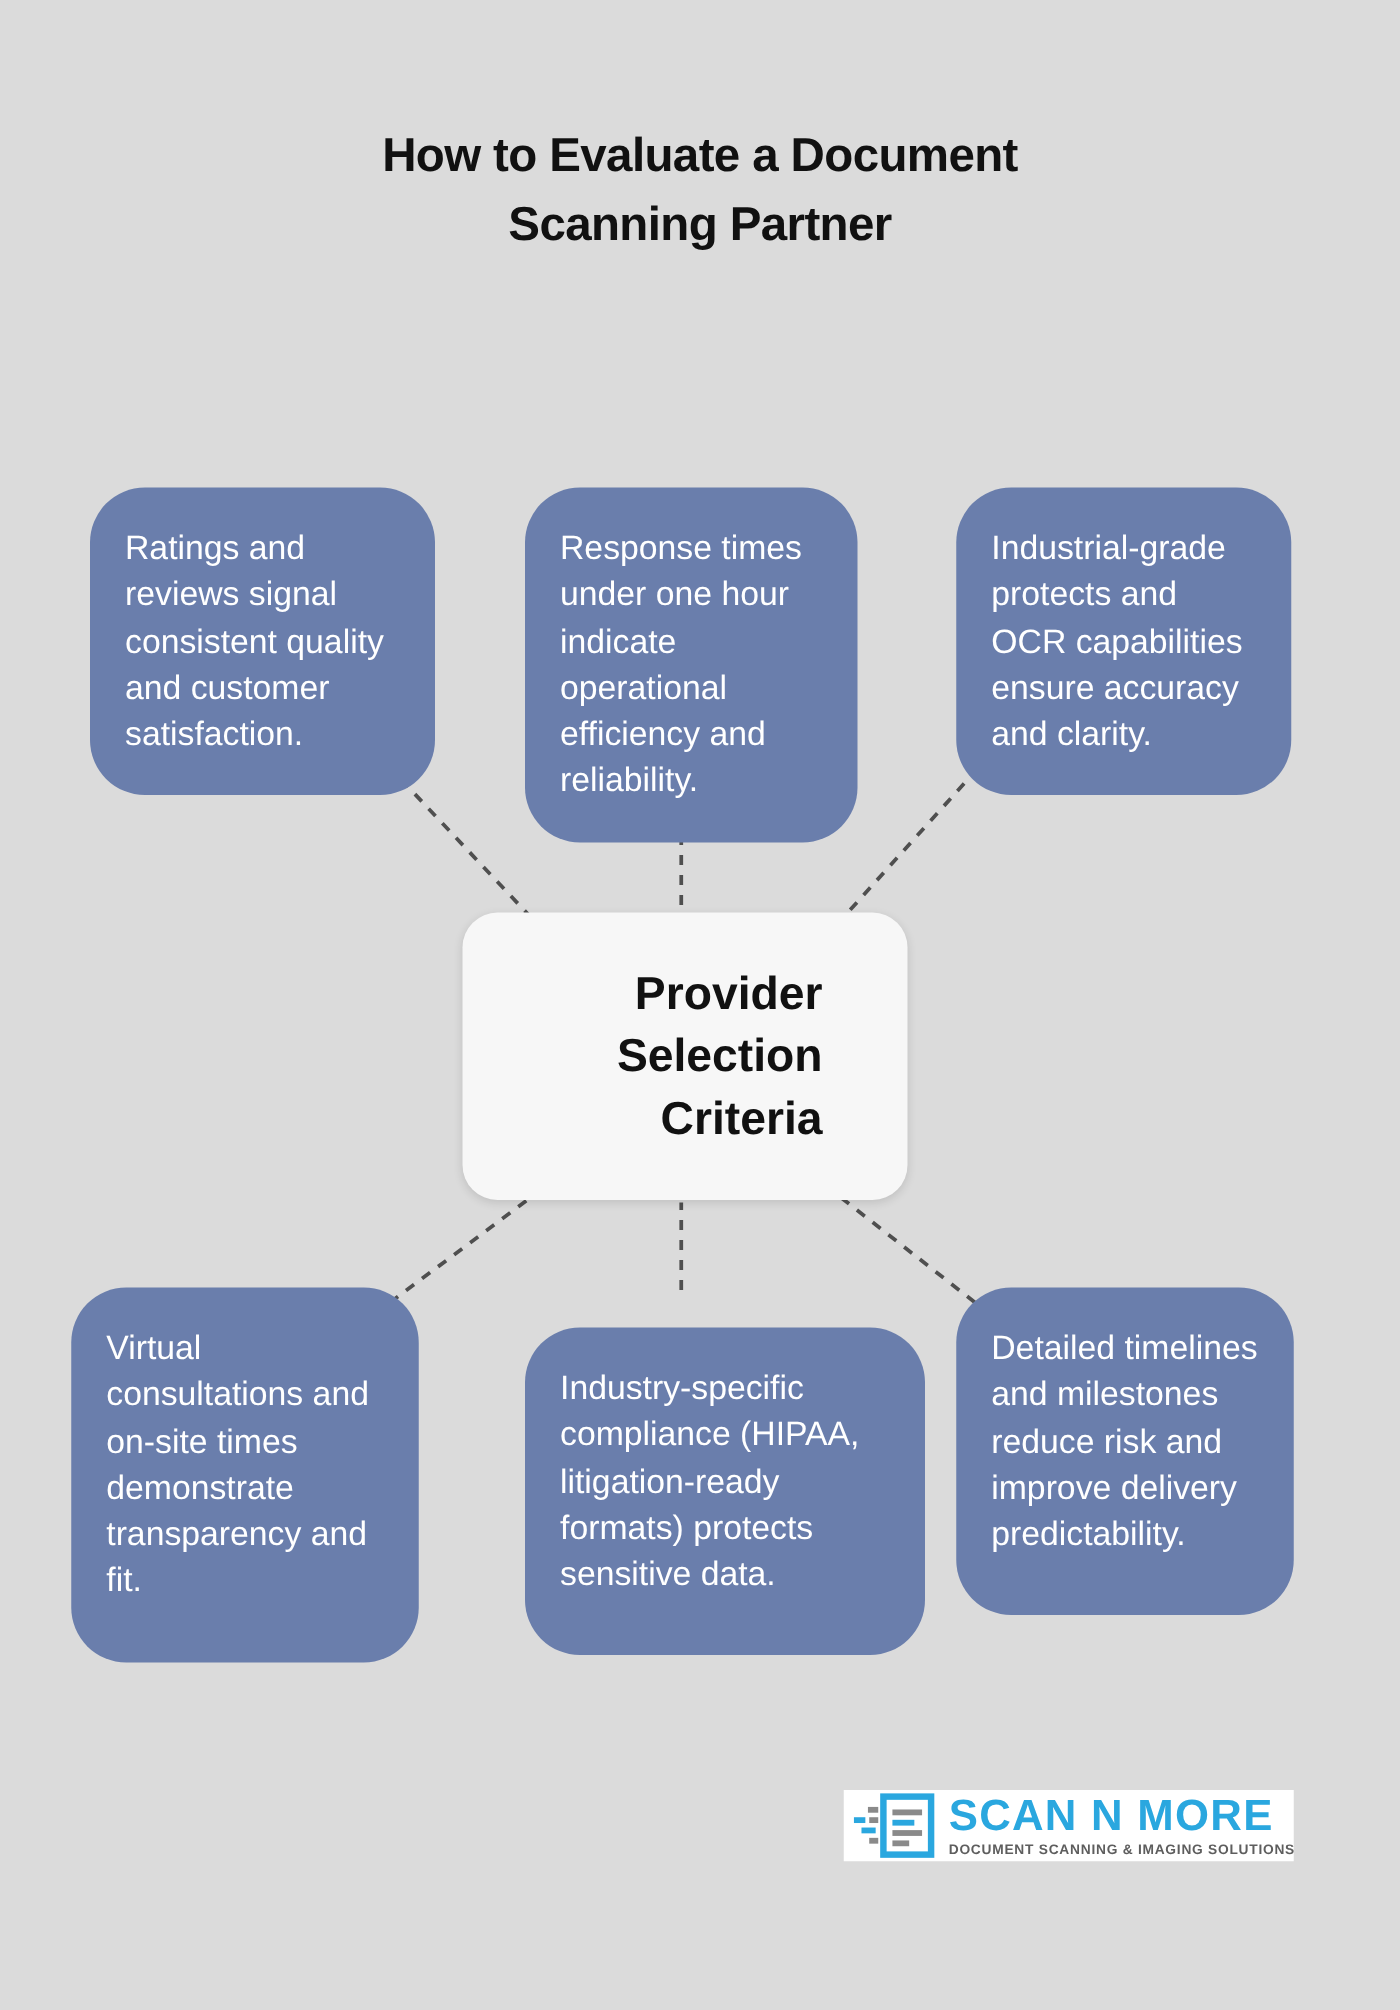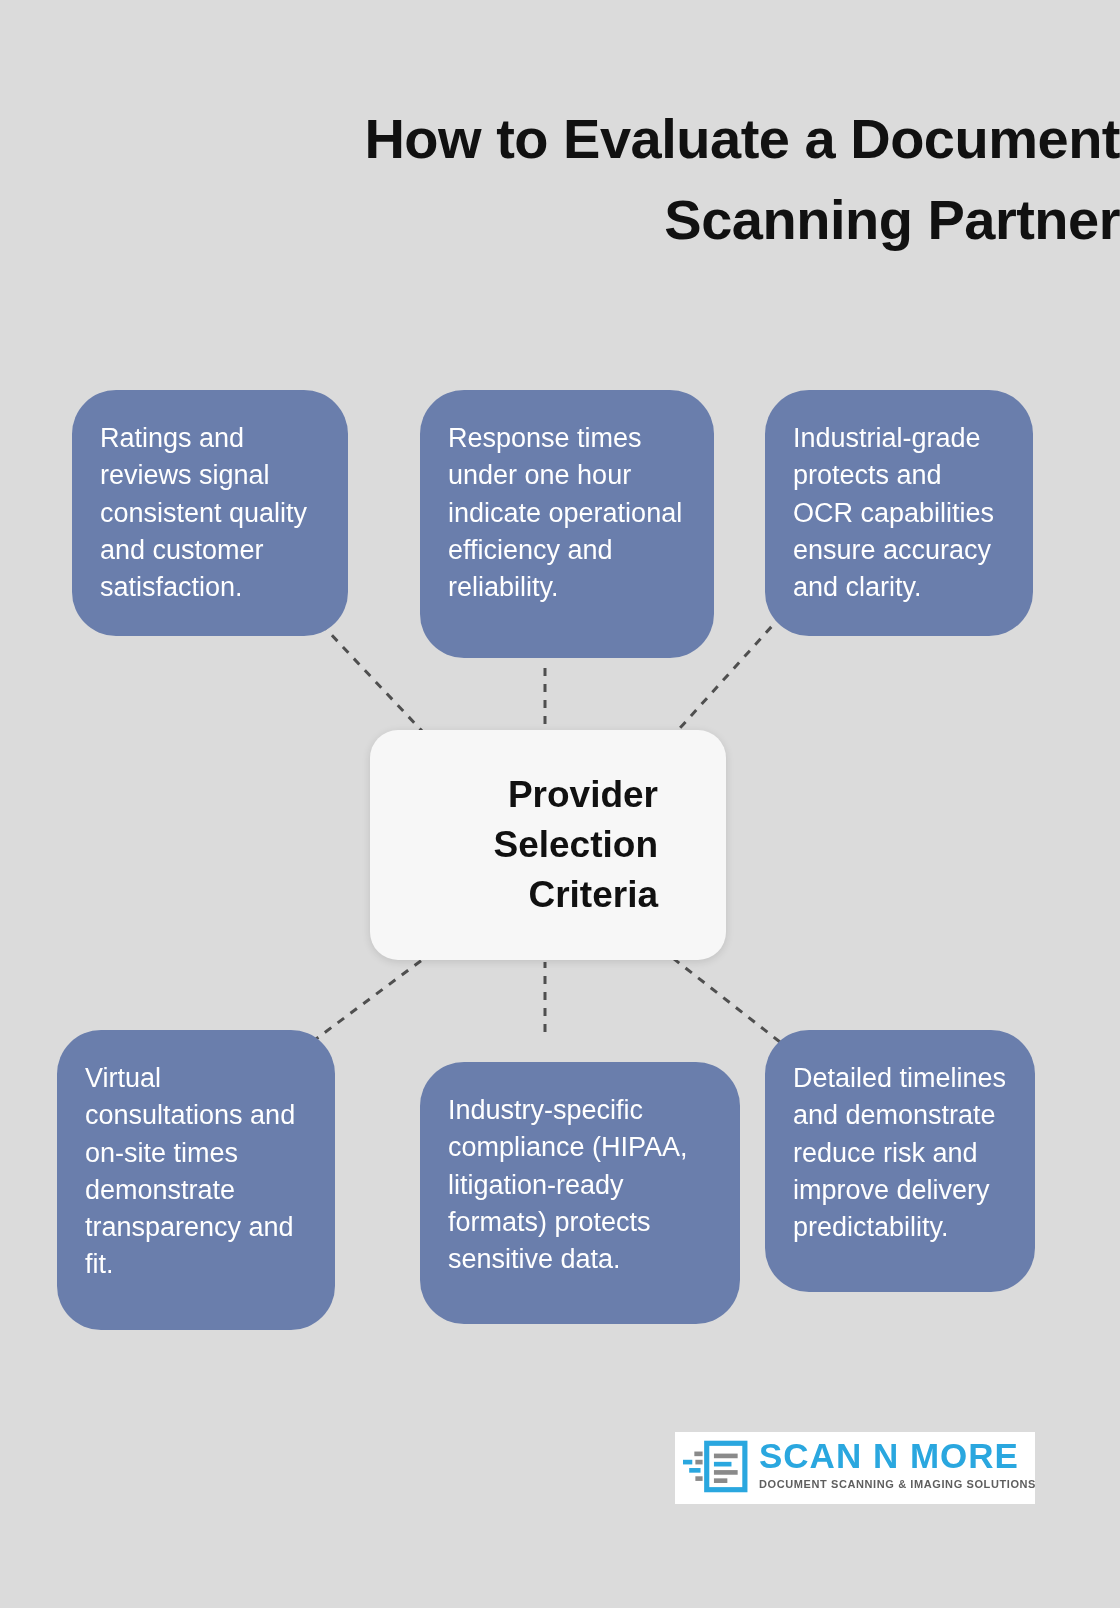--- a/index.html
+++ b/index.html
@@ -17,22 +17,22 @@
   body{font-family:"Liberation Sans", sans-serif;}
   .canvas{
     position:relative;
     width:1120px;height:1608px;
     background:var(--bg);
     overflow:hidden;
   }
   .title{
     position:absolute;
     top:98px;left:0;width:100%;
-    text-align:right;
-    font-size:56px;
+    text-align:center;
+    font-size:38px;
     font-weight:700;
     line-height:1.45;
     color:var(--title_color);
     letter-spacing:-0.5px;
   }
   .connectors{
     position:absolute;inset:0;
     width:1120px;height:1608px;
     z-index:0;
   }
@@ -46,21 +46,21 @@
     background:var(--box_bg);
     color:var(--box_text);
     border-radius:44px;
     padding:30px 28px;
     font-size:27px;
     line-height:1.38;
     z-index:1;
     font-weight:400;
   }
   .box1{left:60px;top:390px;width:276px;min-height:232px;margin-left:12px;}
-  .box2{left:420px;top:390px;width:294px;min-height:268px;}
+  .box2{left:420px;top:390px;width:266px;min-height:268px;}
   .box3{left:765px;top:390px;width:268px;min-height:232px;}
   .box4{left:57px;top:1030px;width:278px;min-height:300px;}
   .box5{left:420px;top:1062px;width:320px;min-height:262px;}
   .box6{left:765px;top:1030px;width:270px;min-height:262px;}
   .center-box{
     position:absolute;
     left:370px;top:730px;
     width:356px;height:230px;
     background:var(--center_bg);
     border-radius:28px;
@@ -72,23 +72,23 @@
     width:220px;
     text-align:right;
     font-size:37px;
     font-weight:700;
     line-height:1.35;
     color:#111;
   }
   .logo{
     position:absolute;
     left:675px;top:1432px;
-    width:360px;height:72px;
+    width:360px;height:57px;
     background:#FFFFFF;
-    display:flex;align-items:flex-start;
+    display:flex;align-items:center;
     padding:6px 10px 6px 8px;
     z-index:2;
   }
   .logo-icon{display:inline-flex;margin-right:10px;flex:0 0 auto;}
   .logo-text{display:flex;flex-direction:column;justify-content:center;}
   .logo-name{
     color:var(--logo_blue);
     font-size:35px;
     font-weight:800;
     letter-spacing:1px;
@@ -137,21 +137,21 @@
 
   <div class="infobox box4">
     <span>Virtual consultations and on-site times demonstrate transparency and fit.</span>
   </div>
 
   <div class="infobox box5">
     <span>Industry-specific compliance (HIPAA, litigation-ready formats) protects sensitive data.</span>
   </div>
 
   <div class="infobox box6">
-    <span>Detailed timelines and demonstrate reduce risk and improve delivery predictability.</span>
+    <span>Detailed timelines and milestones reduce risk and improve delivery predictability.</span>
   </div>
 
   <div class="center-box">
     <div class="center-label">Provider Selection Criteria</div>
   </div>
 
   <div class="logo">
     <span class="logo-icon">
       <svg width="66" height="58" viewBox="0 0 64 56" aria-hidden="true">
         <rect x="23" y="5" width="37" height="45" fill="none" stroke="#2AA7DF" stroke-width="5"></rect>

